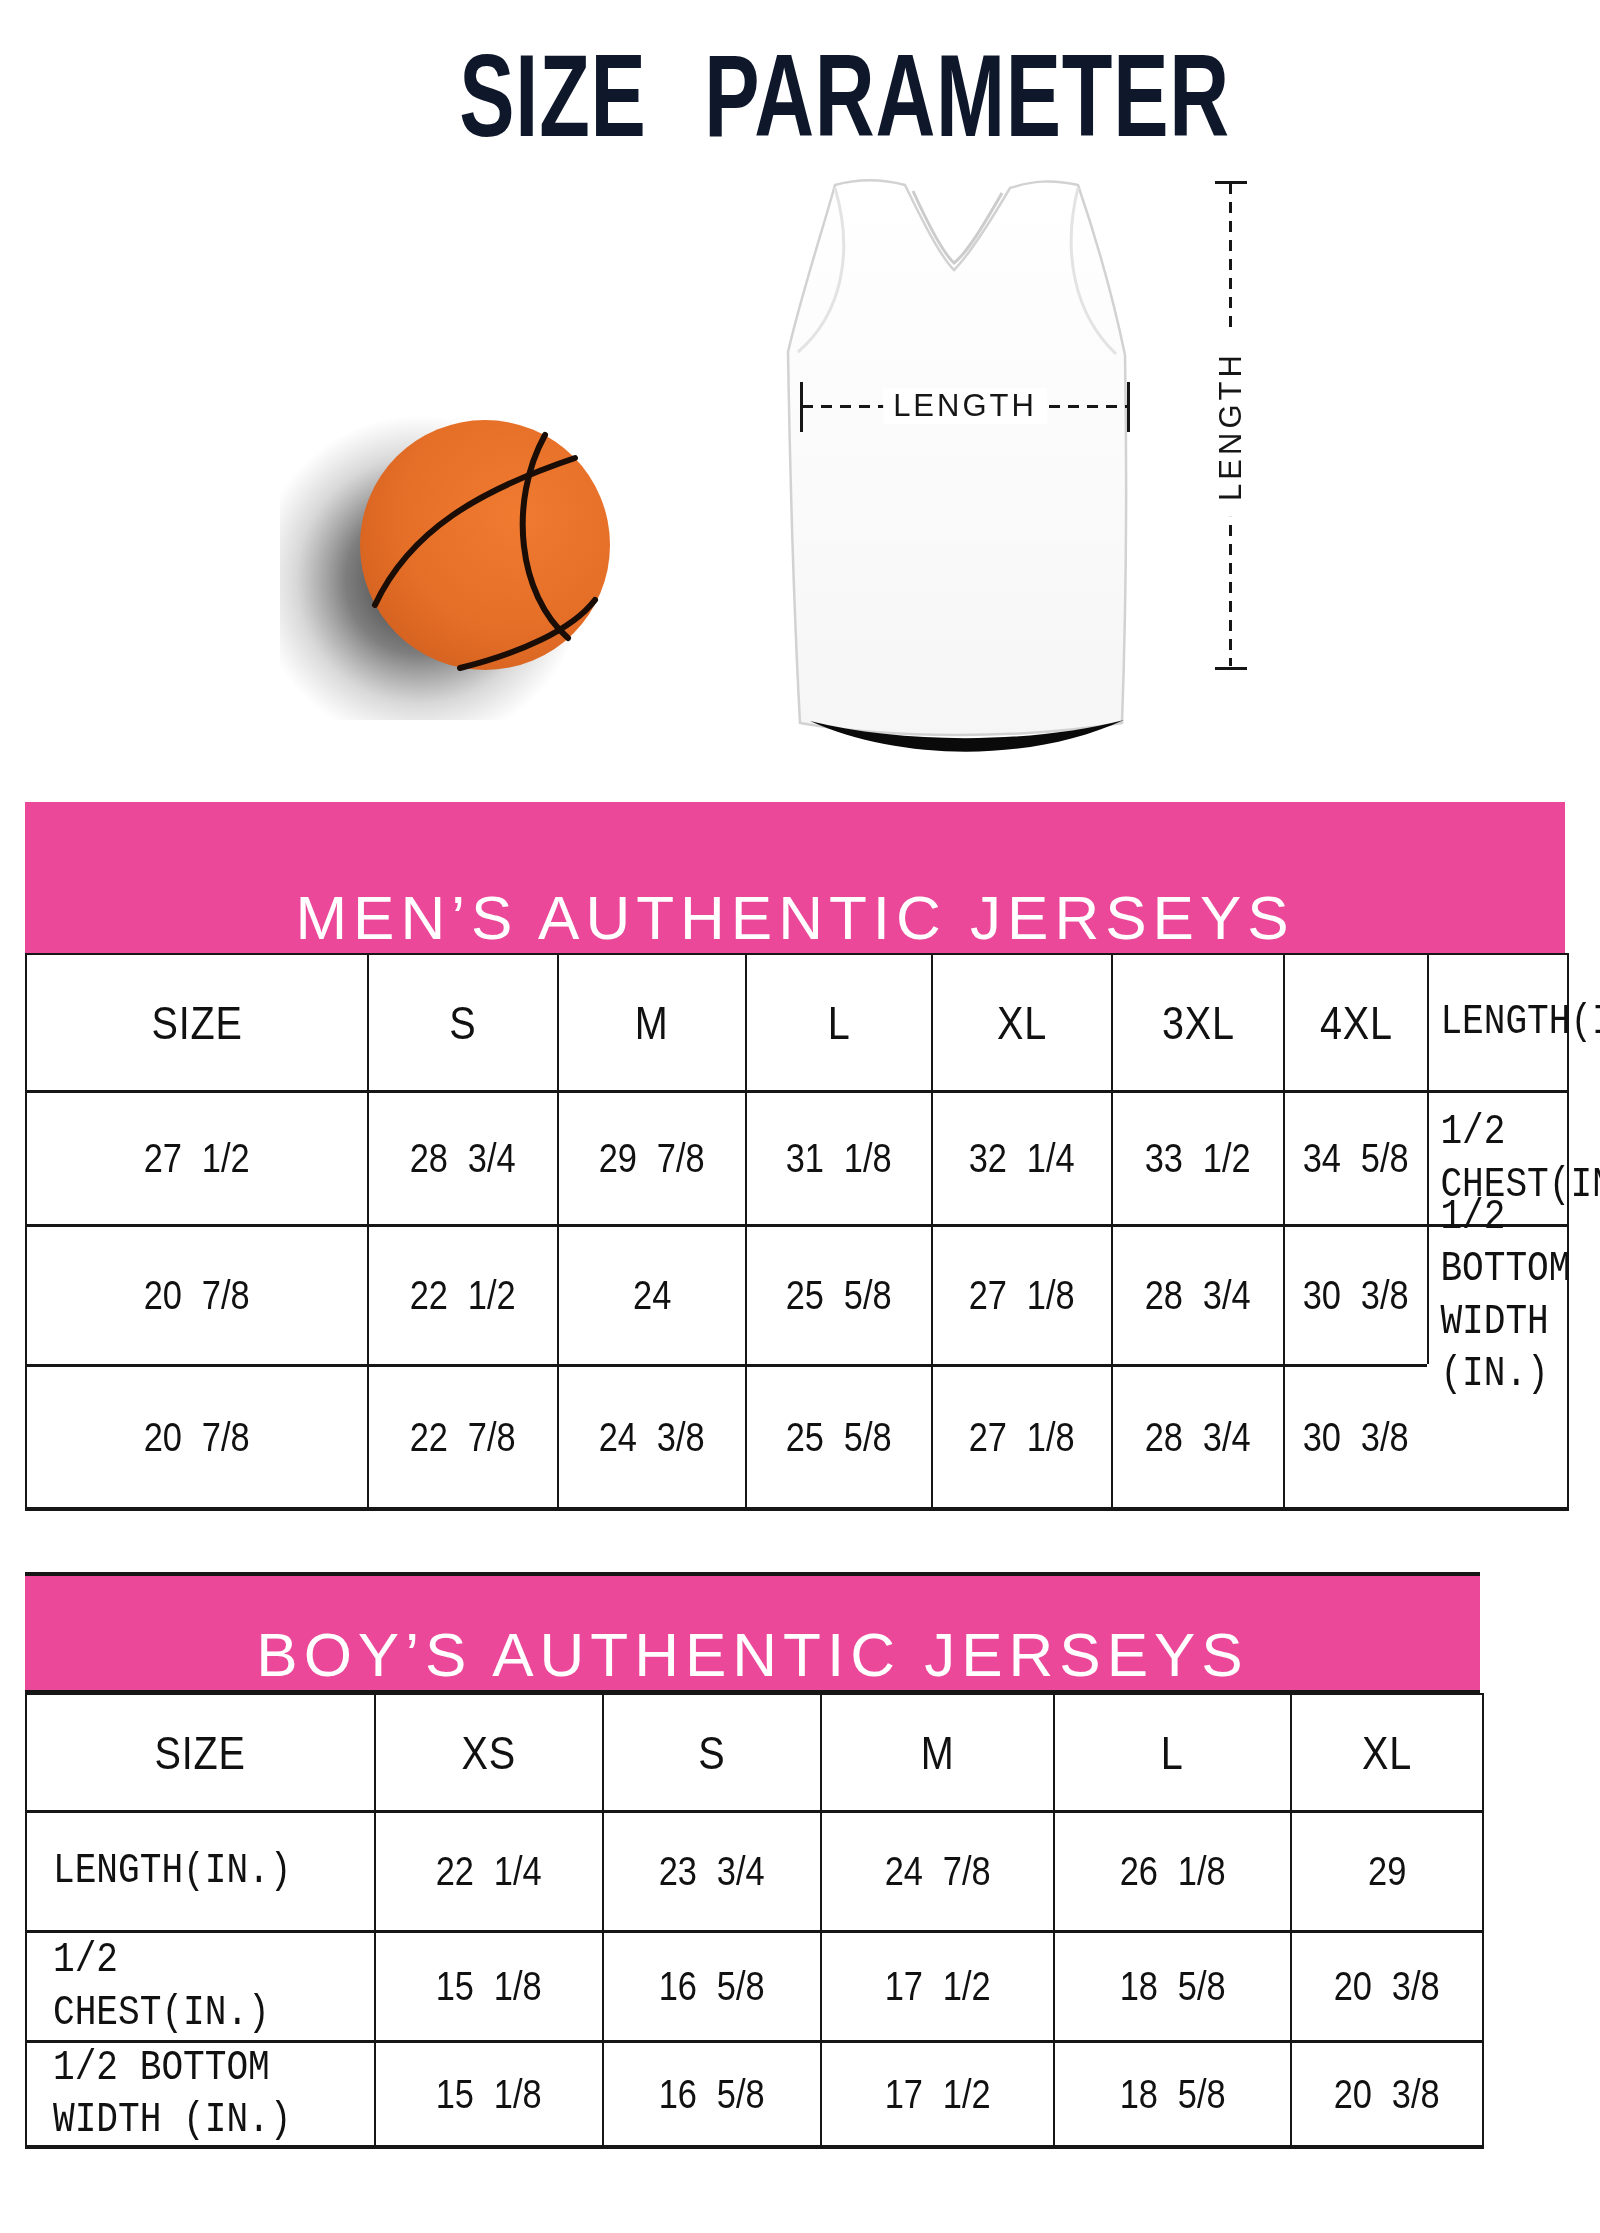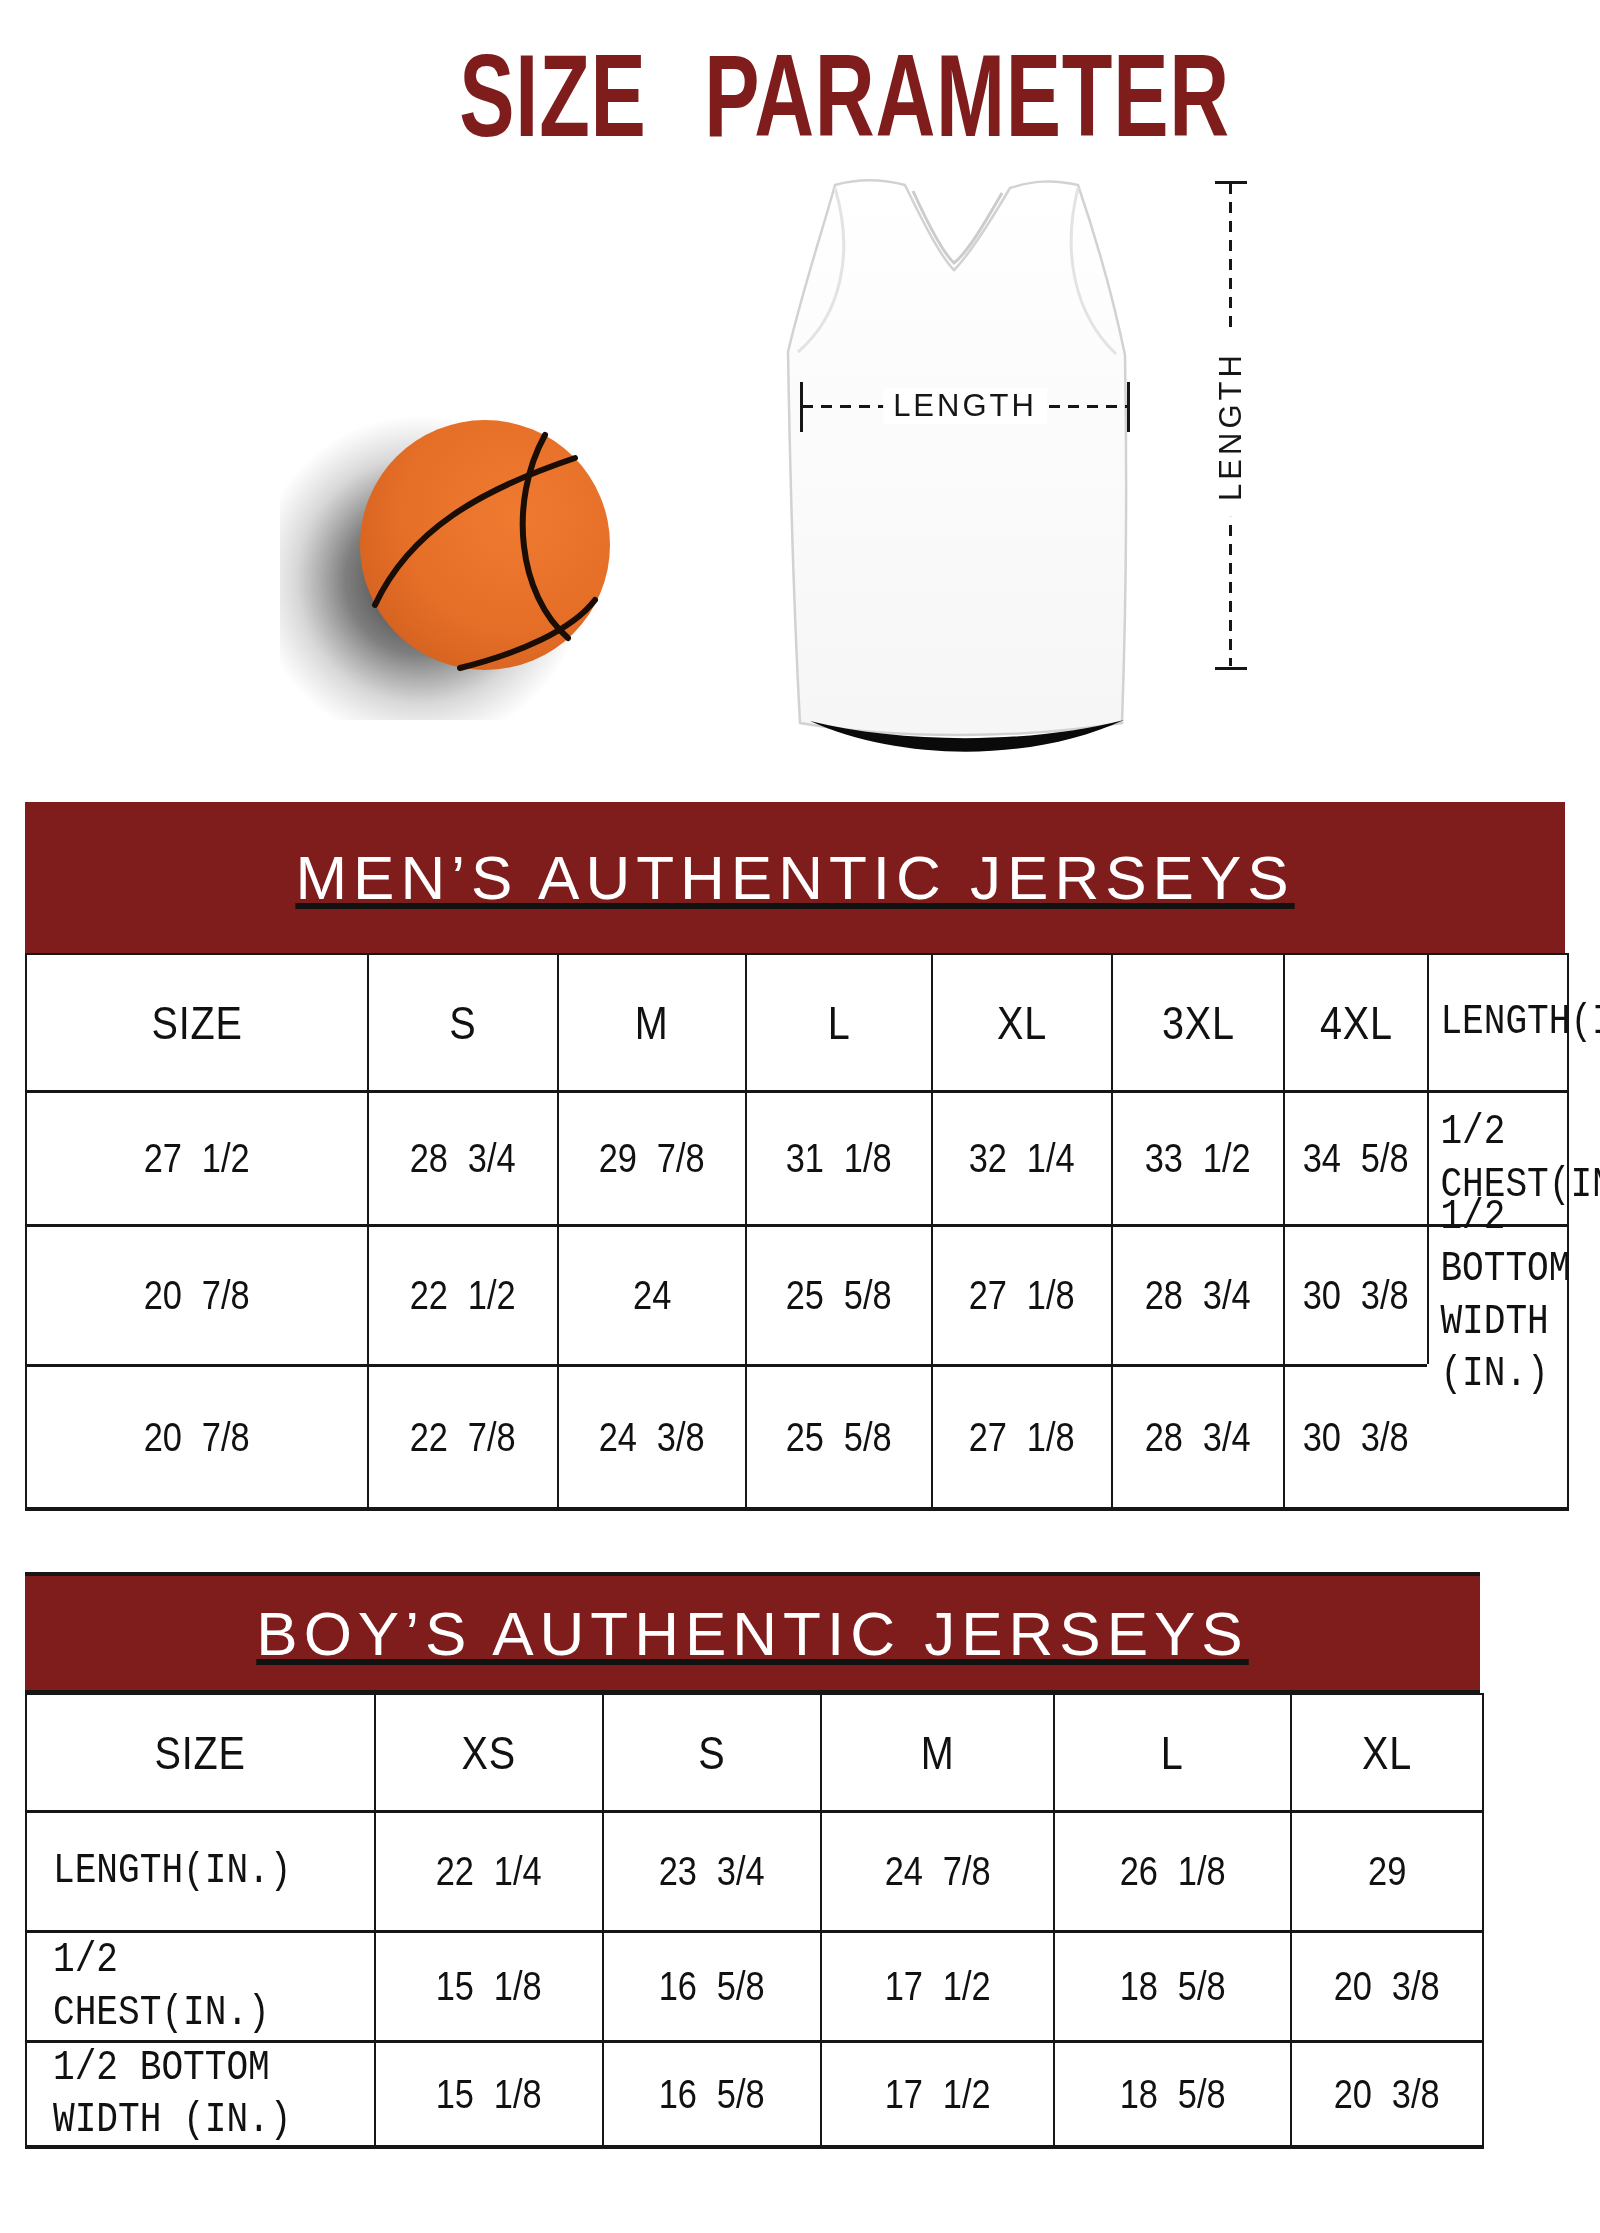--- a/index.html
+++ b/index.html
@@ -1,21 +1,21 @@
 <!DOCTYPE html>
 <html><head>
 <meta charset="utf-8">
 <style>
   html,body{margin:0;padding:0;background:#fff;}
   #page{position:relative;width:1600px;height:2233px;background:#fff;overflow:hidden;
         font-family:"Liberation Sans",sans-serif;color:#111;}
 
   
   .main-title{position:absolute;top:40px;left:0;right:0;text-align:center;
-    font-size:112px;font-weight:700;line-height:1;letter-spacing:1px;color:#7f1d1d;}
+    font-size:112px;font-weight:700;line-height:1;letter-spacing:1px;color:#0f172a;}
   .main-title span{display:inline-block;transform:translateX(45px) scale(0.74,1.05);
     transform-origin:center;word-spacing:46px;white-space:nowrap;}
 
   
   .fig{position:absolute;}
   .chest-wrap{position:absolute;left:800px;top:382px;width:330px;height:50px;}
   .chest-line{position:absolute;left:2px;right:2px;top:23px;height:3px;
     background:repeating-linear-gradient(90deg,#161616 0 11px,transparent 11px 19px);}
   .chest-tick{position:absolute;top:0;width:3px;height:50px;background:#161616;}
   .chest-tick.left{left:0;} .chest-tick.right{right:0;}
@@ -24,21 +24,21 @@
 
   .length-wrap{position:absolute;left:1214px;top:181px;width:34px;height:489px;}
   .length-line{position:absolute;left:15px;top:2px;width:3px;height:483px;
     background:repeating-linear-gradient(180deg,#161616 0 11px,transparent 11px 19px);}
   .length-tick{position:absolute;left:1px;width:32px;height:3px;background:#161616;}
   .length-tick.top{top:0;} .length-tick.bottom{bottom:0;}
   .length-label{position:absolute;left:50%;top:50%;transform:translate(-50%,-50%) rotate(-90deg);
     background:#fff;padding:0 16px;font-size:31px;letter-spacing:4px;color:#161616;white-space:nowrap;}
 
   
-  .band{position:absolute;background:#7f1d1d;display:flex;align-items:center;justify-content:center;text-decoration:underline;}
+  .band{position:absolute;background:#ec4899;display:flex;align-items:flex-end;justify-content:center;}
   .band .band-title{color:#fff;font-size:62px;font-weight:400;letter-spacing:6px;white-space:nowrap;}
   #mens-band{left:25px;top:802px;width:1540px;height:151px;}
   #boys-band{left:25px;top:1572px;width:1455px;height:121px;box-sizing:border-box;
     border-top:4px solid #161616;border-bottom:3px solid #161616;}
 
   
   .grid{position:absolute;display:grid;box-sizing:border-box;
     border:2px solid #161616;border-bottom:4px solid #161616;background:#fff;}
   .grid>div{box-sizing:border-box;display:flex;align-items:center;justify-content:center;
     border-left:2px solid #161616;border-top:3px solid #161616;text-align:left;padding:0 2px;}

